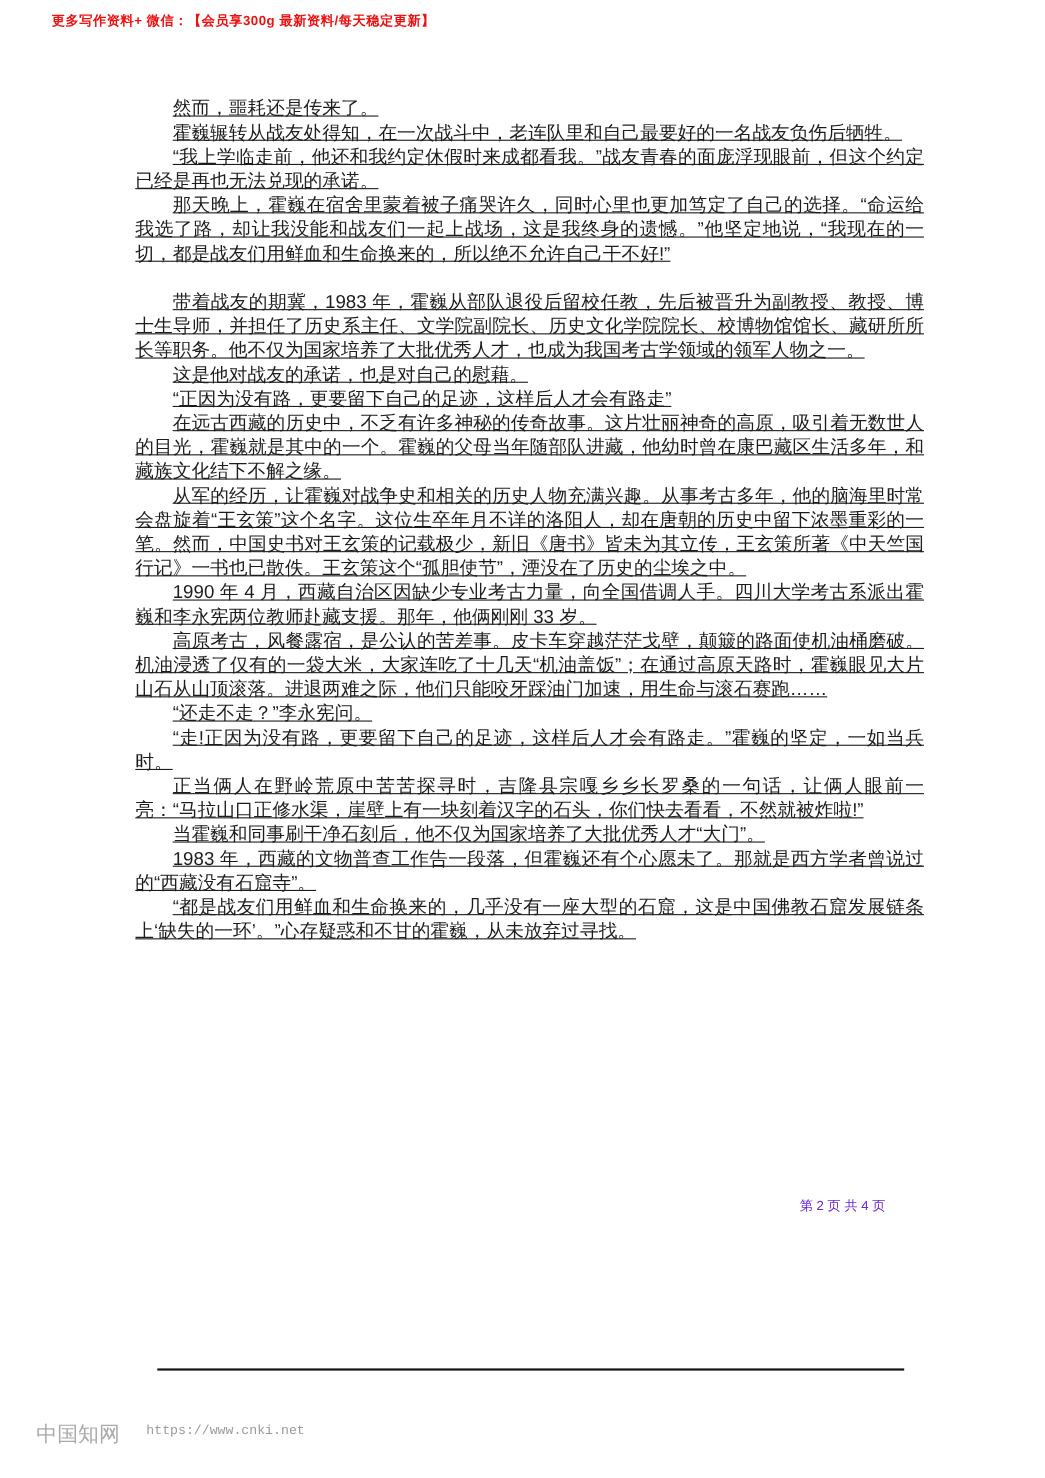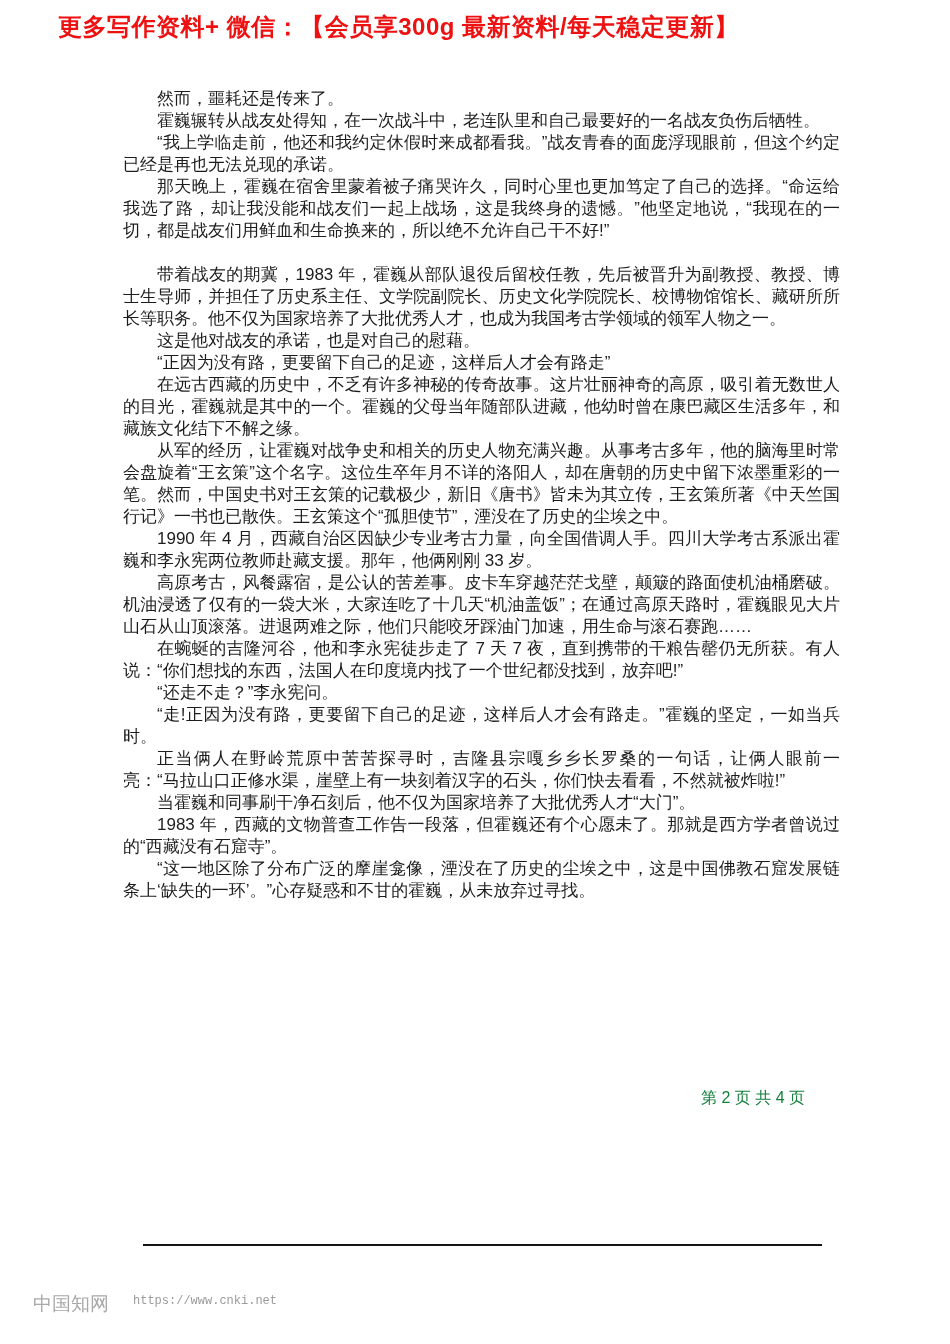--- a/index.html
+++ b/index.html
@@ -6,49 +6,50 @@
   body {
     width: 950px;
     height: 1344px;
     background: #ffffff;
     position: relative;
     overflow: hidden;
     font-family: "Liberation Sans", sans-serif;
   }
   .promo-banner {
     position: absolute;
-    left: 58px;
+    left: 47px;
     top: 11px;
-    font-size: 24px;
+    font-size: 12px;
     font-weight: bold;
     letter-spacing: 0.5px;
     white-space: nowrap;
   }
   .doc-body {
     position: absolute;
     left: 123px;
     top: 88px;
     width: 717px;
     font-size: 17px;
     line-height: 22px;
     color: #1c1c1c;
     text-align: justify;
+    text-decoration: underline;
   }
   .para {
     margin: 0;
     text-indent: 2em;
     word-break: break-all;
   }
   .para.gap { margin-top: 22px; }
   .page-number {
     position: absolute;
     top: 1088px;
     right: 145px;
-    font-size: 16px;
-    color: #15803d;
+    font-size: 12px;
+    color: #6d28d9;
     white-space: nowrap;
   }
   .footer-divider {
     position: absolute;
     left: 143px;
     top: 1244px;
     width: 679px;
     height: 2px;
     background: #141414;
   }
@@ -80,27 +81,26 @@
     <p class="para">霍巍辗转从战友处得知，在一次战斗中，老连队里和自己最要好的一名战友负伤后牺牲。</p>
     <p class="para">“我上学临走前，他还和我约定休假时来成都看我。”战友青春的面庞浮现眼前，但这个约定已经是再也无法兑现的承诺。</p>
     <p class="para">那天晚上，霍巍在宿舍里蒙着被子痛哭许久，同时心里也更加笃定了自己的选择。“命运给我选了路，却让我没能和战友们一起上战场，这是我终身的遗憾。”他坚定地说，“我现在的一切，都是战友们用鲜血和生命换来的，所以绝不允许自己干不好!”</p>
     <p class="para gap">带着战友的期冀，1983 年，霍巍从部队退役后留校任教，先后被晋升为副教授、教授、博士生导师，并担任了历史系主任、文学院副院长、历史文化学院院长、校博物馆馆长、藏研所所长等职务。他不仅为国家培养了大批优秀人才，也成为我国考古学领域的领军人物之一。</p>
     <p class="para">这是他对战友的承诺，也是对自己的慰藉。</p>
     <p class="para">“正因为没有路，更要留下自己的足迹，这样后人才会有路走”</p>
     <p class="para">在远古西藏的历史中，不乏有许多神秘的传奇故事。这片壮丽神奇的高原，吸引着无数世人的目光，霍巍就是其中的一个。霍巍的父母当年随部队进藏，他幼时曾在康巴藏区生活多年，和藏族文化结下不解之缘。</p>
     <p class="para">从军的经历，让霍巍对战争史和相关的历史人物充满兴趣。从事考古多年，他的脑海里时常会盘旋着“王玄策”这个名字。这位生卒年月不详的洛阳人，却在唐朝的历史中留下浓墨重彩的一笔。然而，中国史书对王玄策的记载极少，新旧《唐书》皆未为其立传，王玄策所著《中天竺国行记》一书也已散佚。王玄策这个“孤胆使节”，湮没在了历史的尘埃之中。</p>
     <p class="para">1990 年 4 月，西藏自治区因缺少专业考古力量，向全国借调人手。四川大学考古系派出霍巍和李永宪两位教师赴藏支援。那年，他俩刚刚 33 岁。</p>
     <p class="para">高原考古，风餐露宿，是公认的苦差事。皮卡车穿越茫茫戈壁，颠簸的路面使机油桶磨破。机油浸透了仅有的一袋大米，大家连吃了十几天“机油盖饭”；在通过高原天路时，霍巍眼见大片山石从山顶滚落。进退两难之际，他们只能咬牙踩油门加速，用生命与滚石赛跑……</p>
-    <p class="para">在蜿蜒的吉隆河谷，他和李永宪徒步走了 7 天 7 夜，直到携带的干粮告罄仍无所获。有人说：“你们想找的东西，法国人在印度境内找了一个世纪都没找到，放弃吧!”</p>
     <p class="para">“还走不走？”李永宪问。</p>
     <p class="para">“走!正因为没有路，更要留下自己的足迹，这样后人才会有路走。”霍巍的坚定，一如当兵时。</p>
     <p class="para">正当俩人在野岭荒原中苦苦探寻时，吉隆县宗嘎乡乡长罗桑的一句话，让俩人眼前一亮：“马拉山口正修水渠，崖壁上有一块刻着汉字的石头，你们快去看看，不然就被炸啦!”</p>
     <p class="para">当霍巍和同事刷干净石刻后，他不仅为国家培养了大批优秀人才“大门”。</p>
     <p class="para">1983 年，西藏的文物普查工作告一段落，但霍巍还有个心愿未了。那就是西方学者曾说过的“西藏没有石窟寺”。</p>
-    <p class="para">“这一地区除了分布广泛的摩崖龛像，湮没在了历史的尘埃之中，这是中国佛教石窟发展链条上‘缺失的一环’。”心存疑惑和不甘的霍巍，从未放弃过寻找。</p>
+    <p class="para">“都是战友们用鲜血和生命换来的，几乎没有一座大型的石窟，这是中国佛教石窟发展链条上‘缺失的一环’。”心存疑惑和不甘的霍巍，从未放弃过寻找。</p>
   </div>
 
 <div class="page-number">第 2 页 共 4 页</div>
 
 <div class="footer-divider"></div>
 
 <div class="watermark-brand">中国知网</div>
 
 <div class="watermark-url">https://www.cnki.net</div>
 

